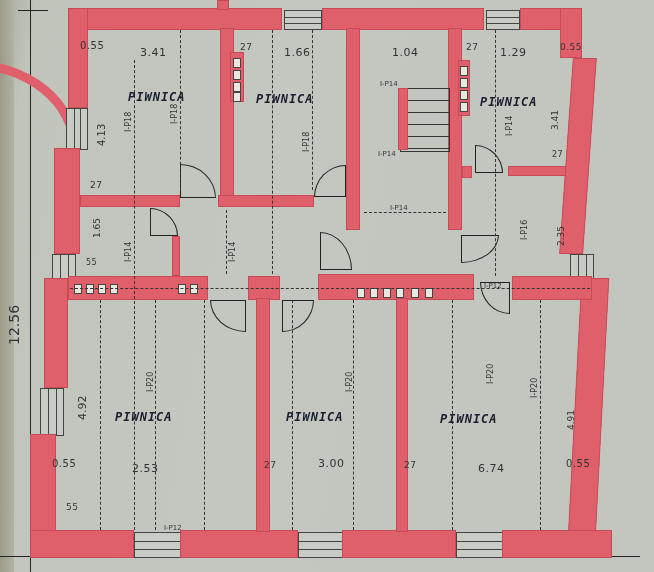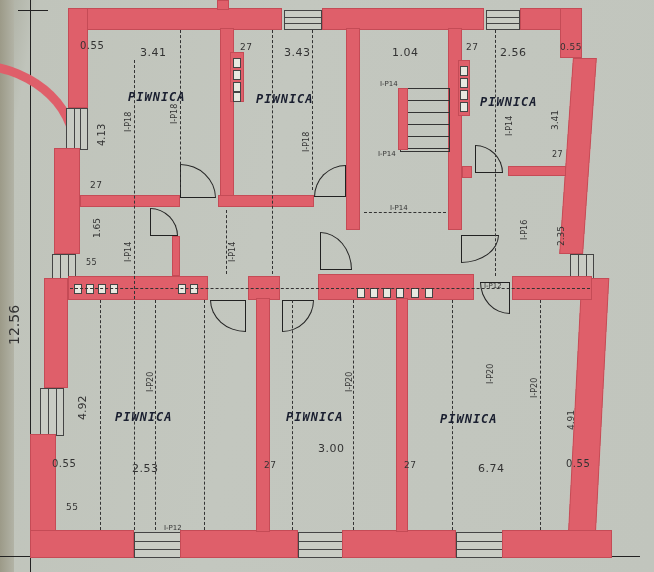--- a/index.html
+++ b/index.html
@@ -134,25 +134,25 @@
 <div class="axh" style="left:364px;top:212px;width:82px;"></div>
 
 <div class="room" style="left:128px;top:90px;">PIWNICA</div>
 <div class="room" style="left:256px;top:92px;">PIWNICA</div>
 <div class="room" style="left:480px;top:95px;">PIWNICA</div>
 <div class="room" style="left:115px;top:410px;">PIWNICA</div>
 <div class="room" style="left:286px;top:410px;">PIWNICA</div>
 <div class="room" style="left:440px;top:412px;">PIWNICA</div>
 
 <div class="dim" style="left:140px;top:46px;">3.41</div>
-<div class="dim" style="left:284px;top:46px;">3.43</div>
+<div class="dim" style="left:284px;top:46px;">1.66</div>
 <div class="dim" style="left:392px;top:46px;">1.04</div>
-<div class="dim" style="left:500px;top:46px;">2.56</div>
+<div class="dim" style="left:500px;top:46px;">1.29</div>
 <div class="dim" style="left:132px;top:462px;">2.53</div>
-<div class="dim" style="left:318px;top:442px;">3.00</div>
+<div class="dim" style="left:318px;top:457px;">3.00</div>
 <div class="dim" style="left:478px;top:462px;">6.74</div>
 <div class="dim" style="left:80px;top:40px;font-size:10px;">0.55</div>
 <div class="dim" style="left:560px;top:42px;font-size:9px;">0.55</div>
 <div class="dim" style="left:52px;top:458px;font-size:10px;">0.55</div>
 <div class="dim" style="left:566px;top:458px;font-size:10px;">0.55</div>
 <div class="dim" style="left:240px;top:42px;font-size:9px;">27</div>
 <div class="dim" style="left:466px;top:42px;font-size:9px;">27</div>
 <div class="dim" style="left:90px;top:180px;font-size:9px;">27</div>
 <div class="dim" style="left:264px;top:460px;font-size:9px;">27</div>
 <div class="dim" style="left:404px;top:460px;font-size:9px;">27</div>

